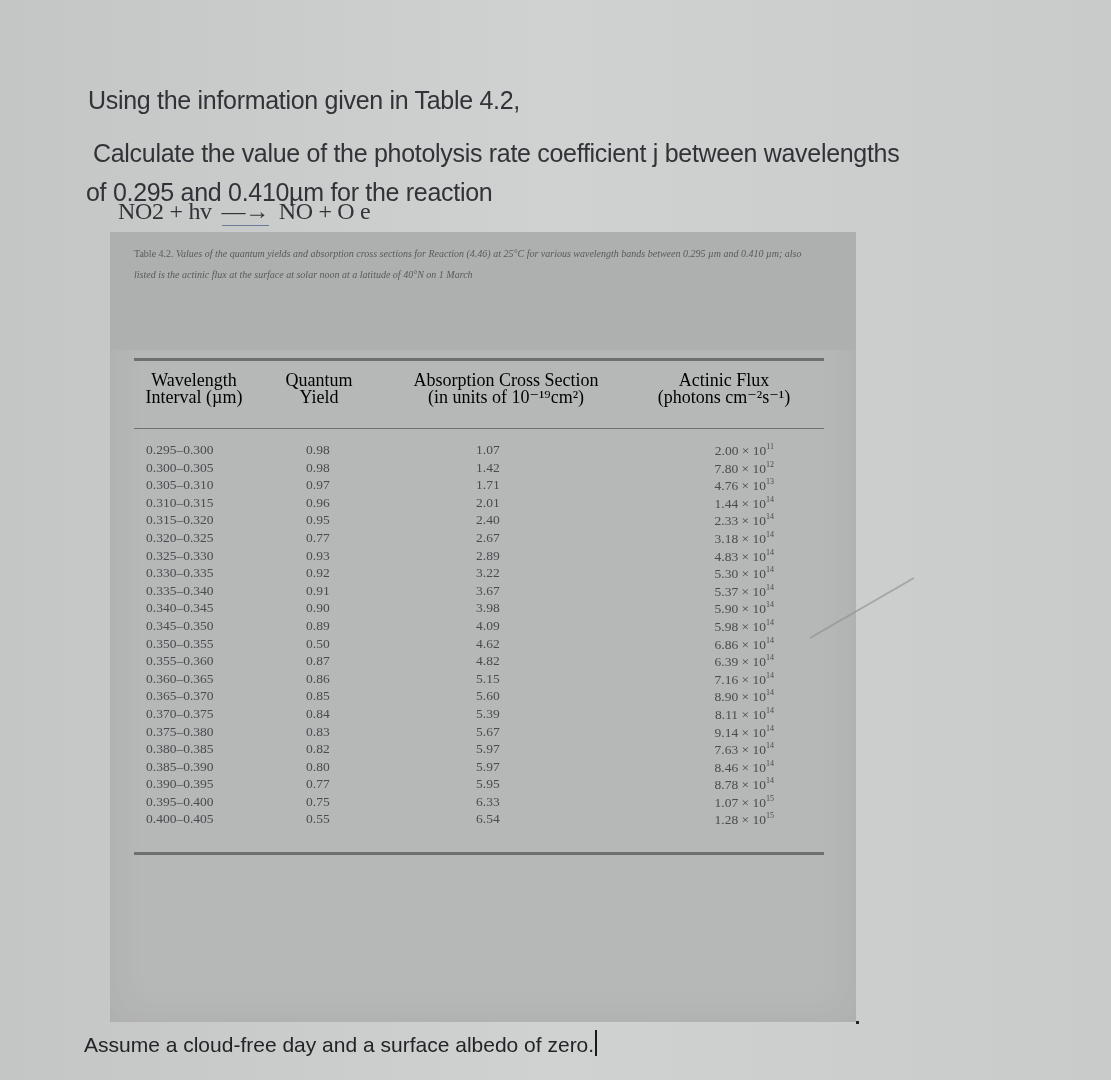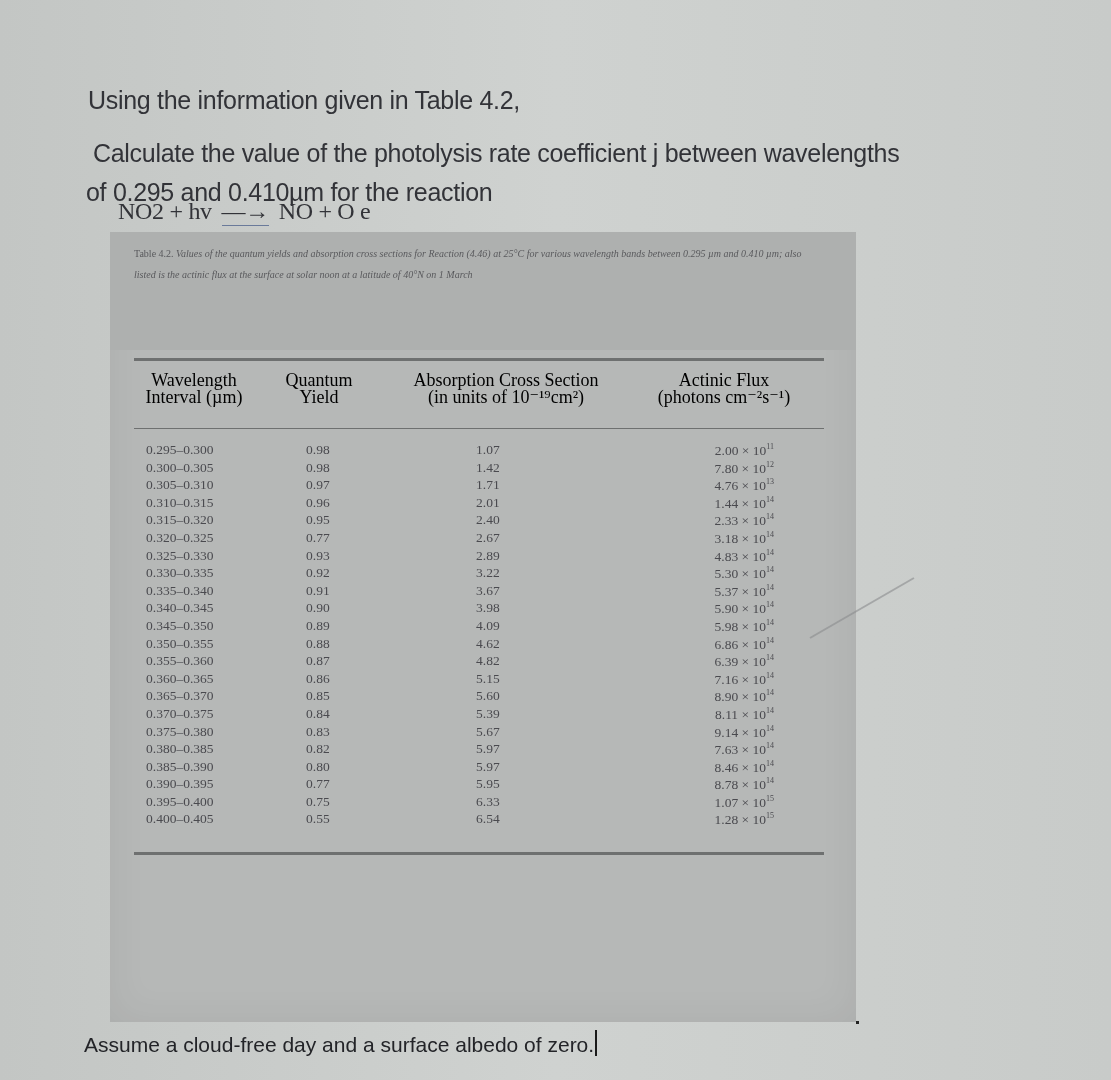--- a/index.html
+++ b/index.html
@@ -155,21 +155,21 @@
           <span class="c c4"><span>5.90</span> <span>×</span> <span>10</span><sup>14</sup></span>
         </div>
         <div class="row">
           <span class="c c1">0.345–0.350</span>
           <span class="c c2">0.89</span>
           <span class="c c3">4.09</span>
           <span class="c c4"><span>5.98</span> <span>×</span> <span>10</span><sup>14</sup></span>
         </div>
         <div class="row">
           <span class="c c1">0.350–0.355</span>
-          <span class="c c2">0.88</span>
+          <span class="c c2">0.50</span>
           <span class="c c3">4.62</span>
           <span class="c c4"><span>6.86</span> <span>×</span> <span>10</span><sup>14</sup></span>
         </div>
         <div class="row">
           <span class="c c1">0.355–0.360</span>
           <span class="c c2">0.87</span>
           <span class="c c3">4.82</span>
           <span class="c c4"><span>6.39</span> <span>×</span> <span>10</span><sup>14</sup></span>
         </div>
         <div class="row">

